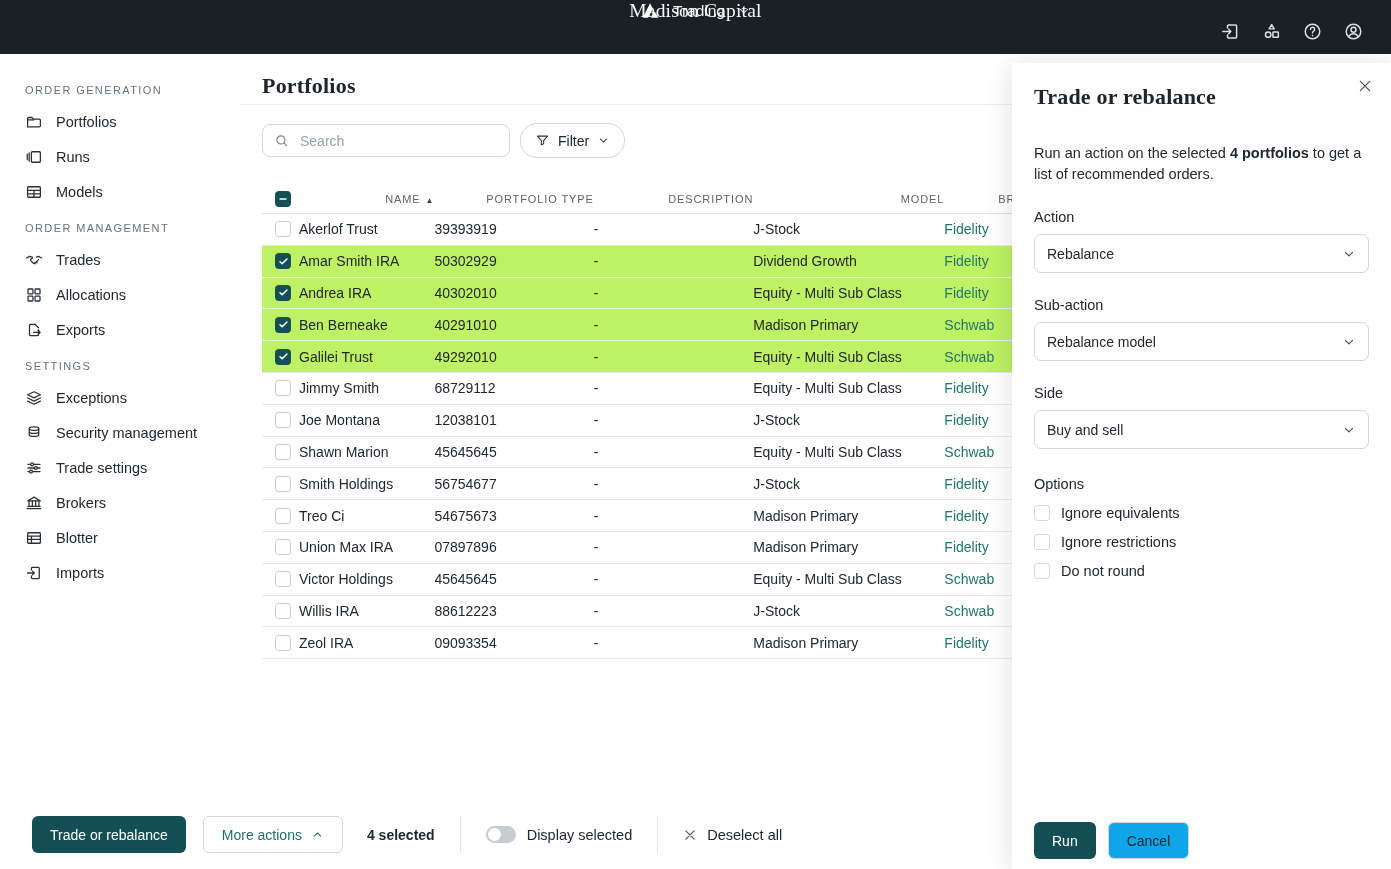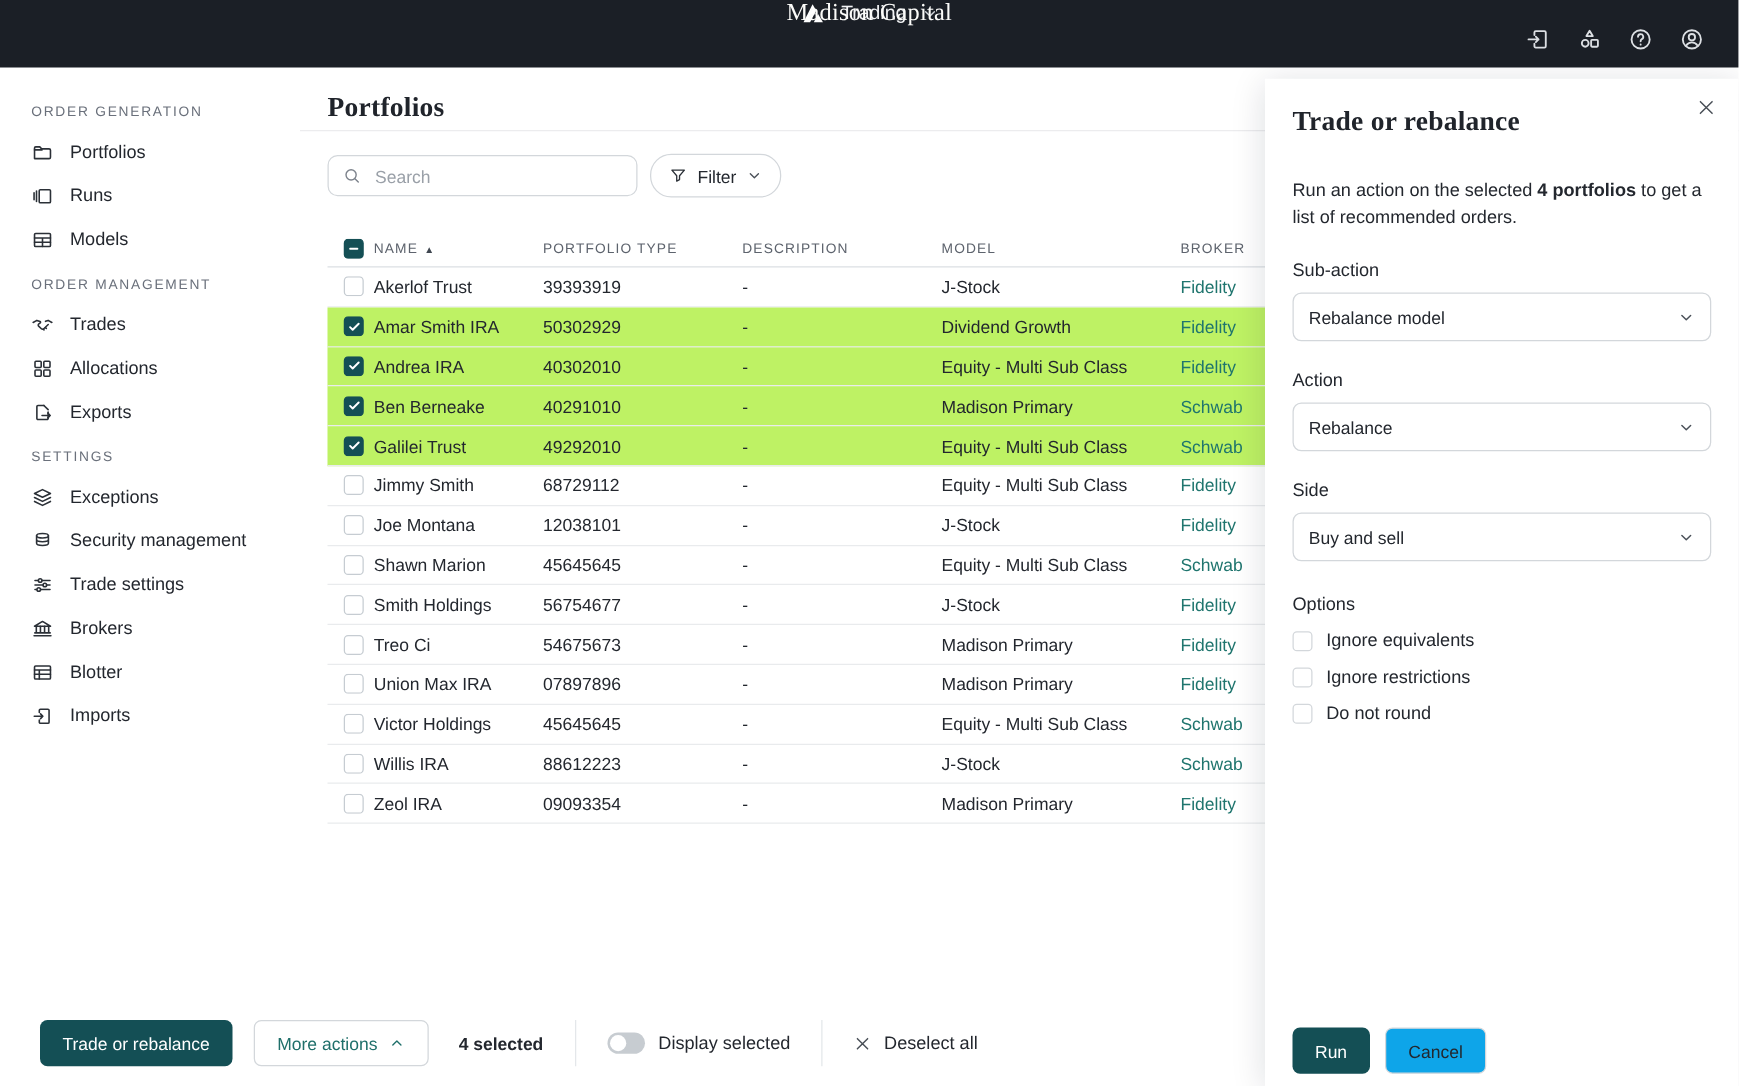--- a/index.html
+++ b/index.html
@@ -41,21 +41,21 @@
   .search-box input{border:none;outline:none;font-size:14px;flex:1;min-width:0;
                     font-family:inherit;color:#23272e;background:transparent;}
   .search-box input::placeholder{color:#9aa0a8;}
   .filter-btn{height:33px;border:1px solid #d3d7db;border-radius:17px;display:flex;align-items:center;
               gap:8px;padding:0 14px;font-size:14px;color:#23272e;background:#fff;cursor:pointer;}
   .filter-btn svg{width:15px;height:15px;color:#2b3037;}
   .filter-btn .chev svg{width:13px;height:13px;color:#4a5058;}
 
   
   .table{margin:26px 0 0 22px;width:788px;}
-  .thead{display:flex;align-items:center;height:29px;border-bottom:1px solid #dcdfe3;}
+  .thead{display:flex;align-items:center;height:29px;border-bottom:1px solid #dcdfe3;text-align:right;}
   .th{font-size:11px;letter-spacing:.9px;color:#5d636d;font-weight:400;cursor:pointer;}
   .sort-arrow{font-size:8px;color:#3f4650;margin-left:5px;}
   .trow{display:flex;align-items:center;height:30.8px;border-bottom:1px solid #e9ebed;
         font-size:14px;color:#23272e;cursor:pointer;}
   .trow.selected{background:#bef264;}
   .cell{overflow:hidden;white-space:nowrap;box-sizing:border-box;}
   .c-check{width:37px;padding-left:13px;display:flex;align-items:center;flex-shrink:0;}
   .c-name{width:141px;}
   .c-type{width:166px;}
   .c-desc{width:166px;}
@@ -515,34 +515,34 @@
       <svg viewBox="0 0 24 24" fill="none" stroke="currentColor" stroke-width="1.8" stroke-linecap="round">
           <path d="M5 5l14 14M19 5L5 19"></path>
         </svg>
     </span>
     <div class="panel-title">Trade or rebalance</div>
     <div class="panel-desc">
       <span>Run an action on the selected </span><b>4 portfolios</b><span> to get a list of recommended orders.</span>
     </div>
     <div>
         <div class="field">
+          <div class="field-label">Action</div>
+          <div class="select">
+            <span>Rebalance</span>
+            <span class="chev">
+              <svg viewBox="0 0 24 24" fill="none" stroke="currentColor" stroke-width="2" stroke-linecap="round" stroke-linejoin="round">
+                <path d="M6 9.2l6 6 6-6"></path>
+              </svg>
+            </span>
+          </div>
+        </div>
+        <div class="field">
           <div class="field-label">Sub-action</div>
           <div class="select">
             <span>Rebalance model</span>
-            <span class="chev">
-              <svg viewBox="0 0 24 24" fill="none" stroke="currentColor" stroke-width="2" stroke-linecap="round" stroke-linejoin="round">
-                <path d="M6 9.2l6 6 6-6"></path>
-              </svg>
-            </span>
-          </div>
-        </div>
-        <div class="field">
-          <div class="field-label">Action</div>
-          <div class="select">
-            <span>Rebalance</span>
             <span class="chev">
               <svg viewBox="0 0 24 24" fill="none" stroke="currentColor" stroke-width="2" stroke-linecap="round" stroke-linejoin="round">
                 <path d="M6 9.2l6 6 6-6"></path>
               </svg>
             </span>
           </div>
         </div>
         <div class="field">
           <div class="field-label">Side</div>
           <div class="select">

